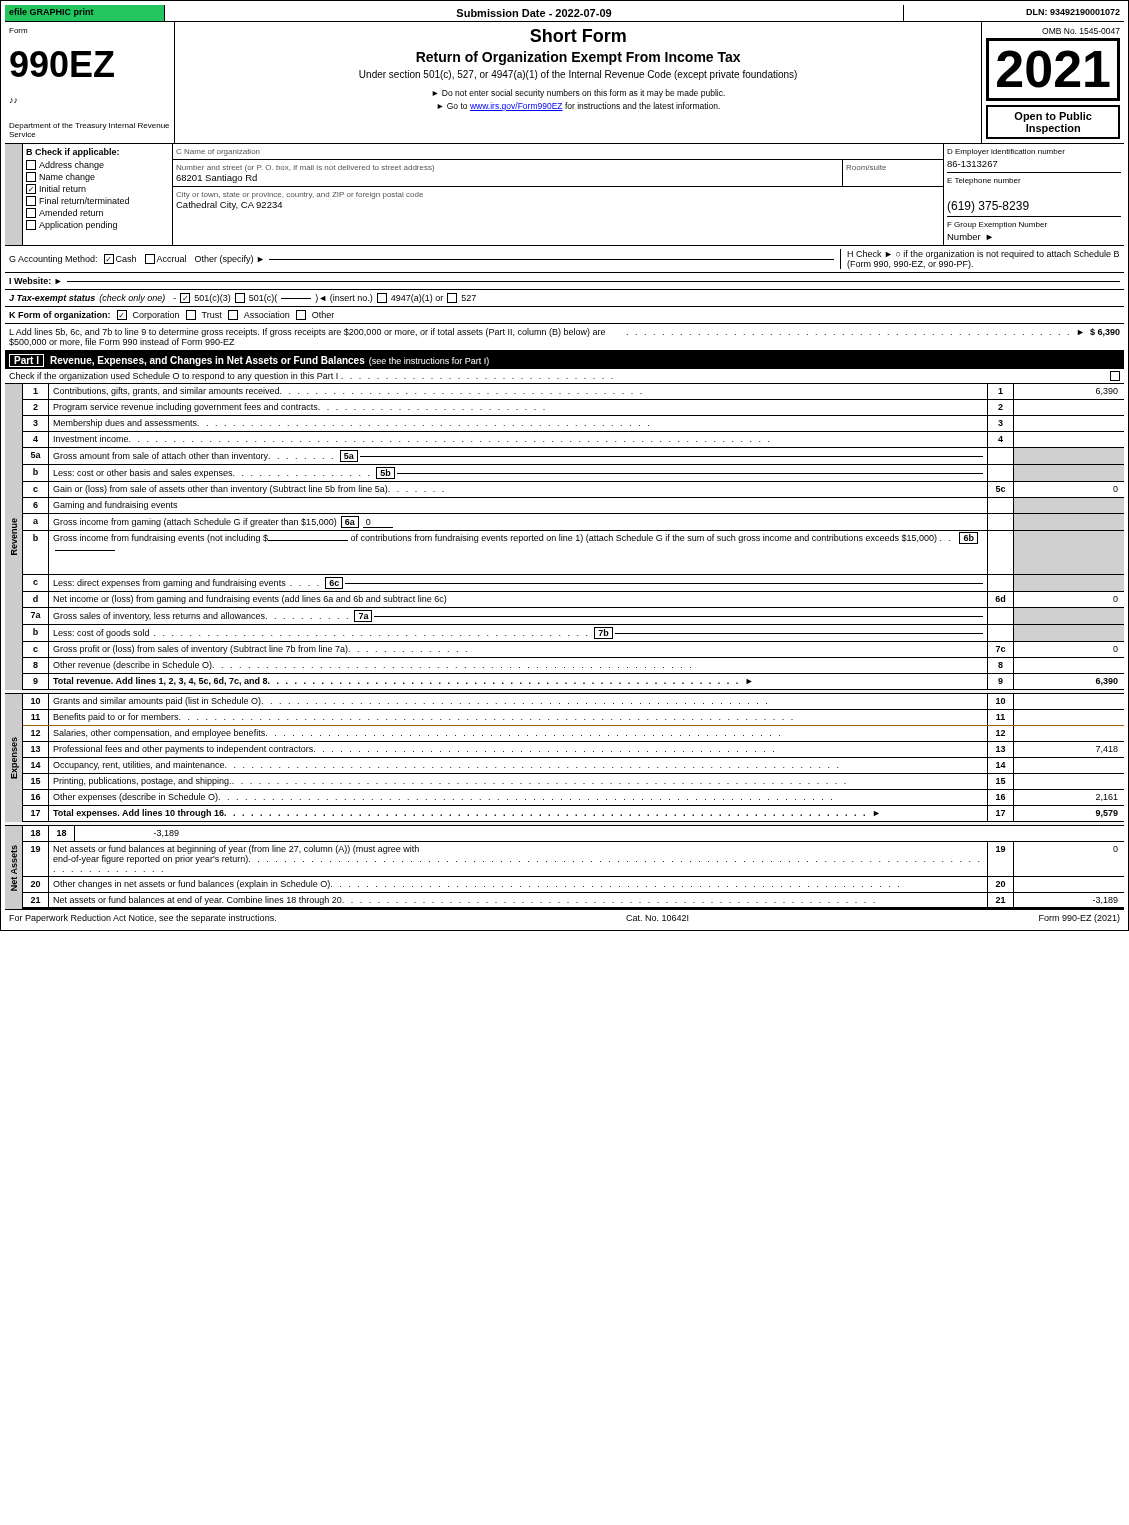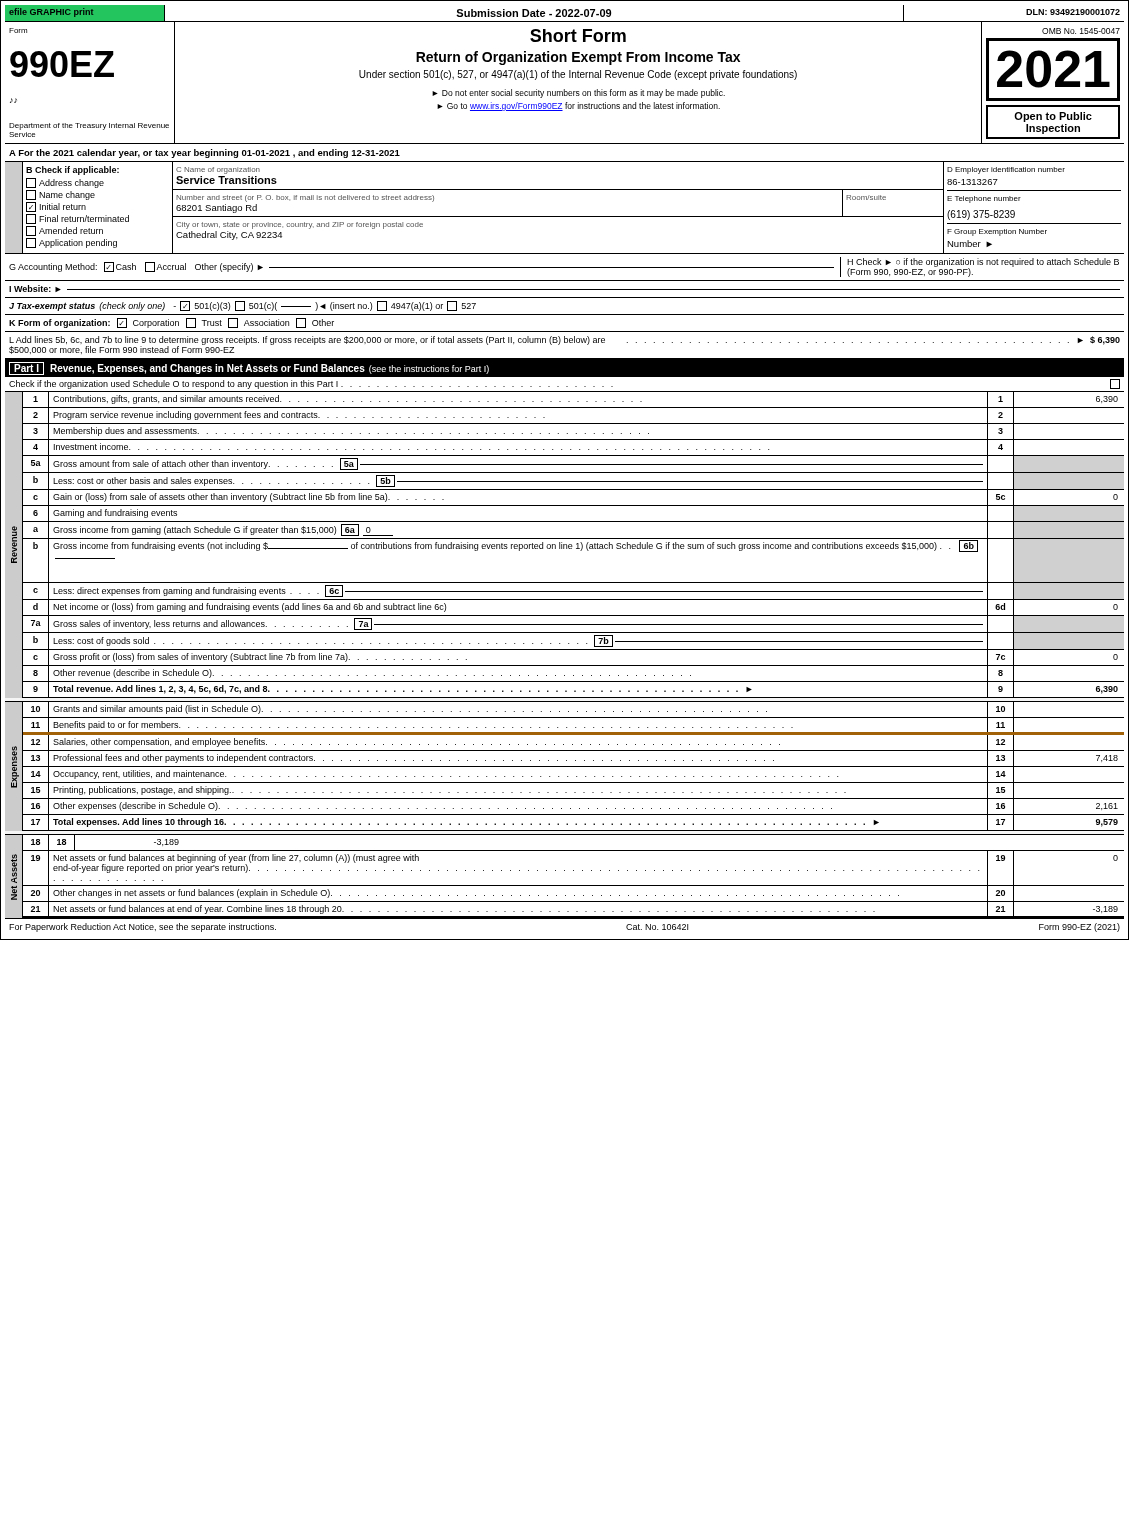--- a/index.html
+++ b/index.html
@@ -46,21 +46,20 @@
       </div>
     </div>
 
     <div style="flex:0 0 130px; padding:4px; display:flex; flex-direction:column; align-items:center;">
       <div style="font-size:8.5px; text-align:right; width:100%;">OMB No. 1545-0047</div>
       <div style="font-size:52px; font-weight:bold; border:3px solid #000; padding:0 6px; line-height:1.1; margin-top:2px;">2021</div>
       <div style="border:2px solid #000; padding:3px; text-align:center; margin-top:4px; font-size:11px; font-weight:bold; width:100%;">Open to Public Inspection</div>
     </div>
   </div>
 
-  <div style="border-bottom:1px solid #000; padding:3px 4px; font-size:9.5px; font-weight:bold;">A  For the 2021 calendar year, or tax year beginning 01-01-2021 , and ending 12-31-2021</div>
 
   <div style="display:flex; border-bottom:1px solid #000;">
 
     <div style="flex:0 0 18px; border-right:1px solid #000; background:#ccc; display:flex; align-items:center; justify-content:center;">
     </div>
 
     <div style="flex:0 0 150px; border-right:1px solid #000; padding:3px;">
       <div style="font-size:9px; font-weight:bold; margin-bottom:3px;">B  Check if applicable:</div>
       <div class="checkbox-item">
         <div class="checkbox"></div>
@@ -84,21 +83,20 @@
       </div>
       <div class="checkbox-item">
         <div class="checkbox"></div>
         <span>Application pending</span>
       </div>
     </div>
 
     <div style="flex:1; border-right:1px solid #000;">
       <div style="border-bottom:1px solid #000; padding:3px;">
         <div style="font-size:8px; color:#555;">C  Name of organization</div>
-        <div style="font-size:11px; font-weight:bold;">Service Transitions</div>
       </div>
       <div style="border-bottom:1px solid #000; display:flex;">
         <div style="flex:1; border-right:1px solid #000; padding:3px;">
           <div style="font-size:8px; color:#555;">Number and street (or P. O. box, if mail is not delivered to street address)</div>
           <div style="font-size:9.5px;">68201 Santiago Rd</div>
         </div>
         <div style="flex:0 0 100px; padding:3px;">
           <div style="font-size:8px; color:#555;">Room/suite</div>
           <div style="font-size:9.5px;"></div>
         </div>
@@ -109,21 +107,21 @@
       </div>
     </div>
 
     <div style="flex:0 0 180px; padding:3px;">
       <div style="border-bottom:1px solid #000; padding-bottom:3px;">
         <div style="font-size:8px;">D  Employer identification number</div>
         <div style="font-size:9.5px; margin-top:2px;">86-1313267</div>
       </div>
       <div style="border-bottom:1px solid #000; padding:3px 0;">
         <div style="font-size:8px;">E  Telephone number</div>
-        <div style="font-size:10px; margin-top:6px;">(619) 375-8239</div>
+        <div style="font-size:12px; margin-top:14px;">(619) 375-8239</div>
       </div>
       <div style="padding-top:3px;">
         <div style="font-size:8px;">F  Group Exemption Number</div>
         <div style="font-size:9.5px; display:flex; align-items:center; gap:4px; margin-top:2px;">
           <span>Number</span> 
             <span>►</span>
         </div>
       </div>
     </div>
   </div>
@@ -386,21 +384,21 @@
 
       <div style="display:flex; border-bottom:1px solid #000; min-height:16px;">
         <div style="flex:0 0 26px; border-right:1px solid #000; padding:2px 3px; font-size:9px; text-align:center; font-weight:bold;">10</div>
         <div style="flex:1; border-right:1px solid #000; padding:2px 4px; font-size:9px;">
           <span>Grants and similar amounts paid (list in Schedule O)</span><span style="letter-spacing:2px;">. . . . . . . . . . . . . . . . . . . . . . . . . . . . . . . . . . . . . . . . . . . . . . . . . . . . . . . . .</span>
         </div>
         <div style="flex:0 0 26px; border-right:1px solid #000; padding:2px 3px; font-size:9px; text-align:center; font-weight:bold;">10</div>
         <div style="flex:0 0 110px; padding:2px 6px; font-size:9px; text-align:right;"></div>
       </div>
 
-      <div style="display:flex; border-bottom:3px solid #a16207; min-height:16px;">
+      <div style="display:flex; border-bottom:1px solid #a16207; min-height:16px;">
         <div style="flex:0 0 26px; border-right:1px solid #000; padding:2px 3px; font-size:9px; text-align:center; font-weight:bold;">11</div>
         <div style="flex:1; border-right:1px solid #000; padding:2px 4px; font-size:9px;">
           <span>Benefits paid to or for members</span><span style="letter-spacing:2px;">. . . . . . . . . . . . . . . . . . . . . . . . . . . . . . . . . . . . . . . . . . . . . . . . . . . . . . . . . . . . . . . . . . . . .</span>
         </div>
         <div style="flex:0 0 26px; border-right:1px solid #000; padding:2px 3px; font-size:9px; text-align:center; font-weight:bold;">11</div>
         <div style="flex:0 0 110px; padding:2px 6px; font-size:9px; text-align:right;"></div>
       </div>
 
       <div style="display:flex; border-bottom:1px solid #000; min-height:16px;">
         <div style="flex:0 0 26px; border-right:1px solid #000; padding:2px 3px; font-size:9px; text-align:center; font-weight:bold;">12</div>

